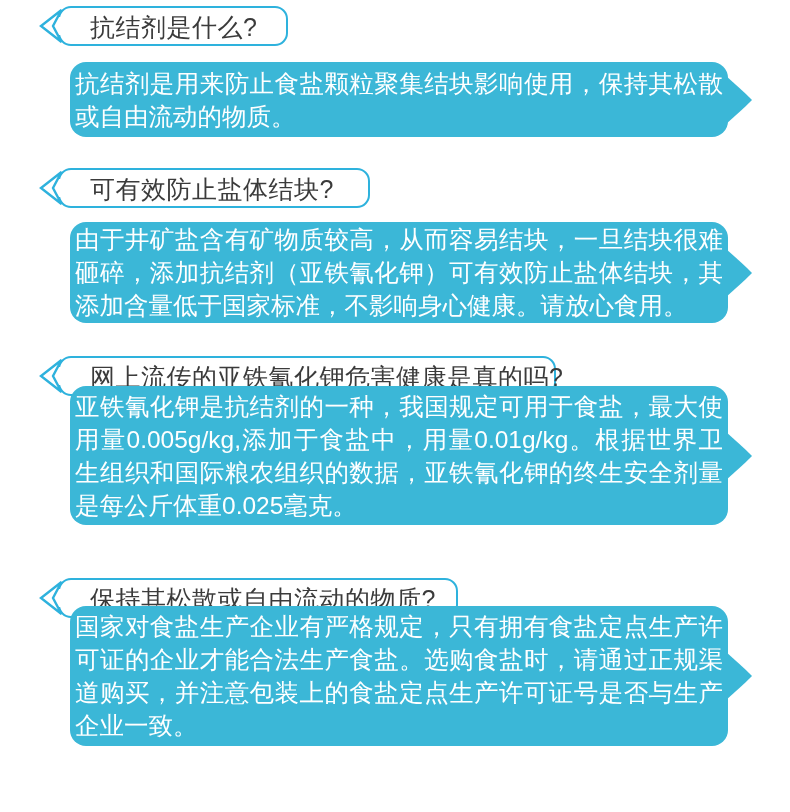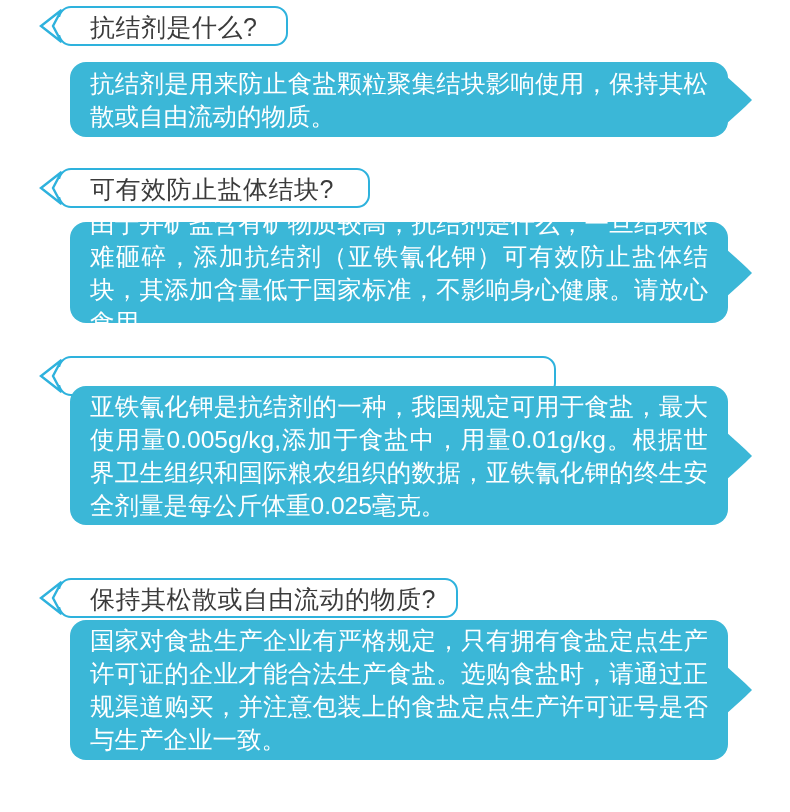--- a/index.html
+++ b/index.html
@@ -46,21 +46,21 @@
     transform:translateY(-50%);
     display:block;
   }
   
   .a-bubble{
     position:absolute;
     left:70px;width:658px;
     background:var(--bubble-fill);
     border-radius:16px;
     display:flex;align-items:center;
-    padding:0 20px;
+    padding:0 5px;
   }
   .a-text{
     font-size:24.5px;
     line-height:33px;
     color:var(--a-text);
     letter-spacing:0;
     text-align:justify;
   }
   .a-tail{
     position:absolute;
@@ -92,43 +92,44 @@
     <span class="q-tail-patch"></span>
     <svg class="q-tail" width="24" height="36" viewBox="0 0 24 36">
       <polygon points="22.5,2 2,18 22.5,34 14,18" fill="#ffffff" stroke="var(--bubble-border)" stroke-width="2.4" stroke-linejoin="miter"></polygon>
     </svg>
     <span class="q-text">可有效防止盐体结块?</span>
   </div>
   <div class="a-bubble" style="top:222px;height:101px;">
     <svg class="a-tail" width="28" height="52" viewBox="0 0 28 52">
       <path d="M0,1 C 9,9 19,18 27,26 C 19,34 9,43 0,51 Z" fill="var(--bubble-fill)"></path>
     </svg>
-    <p class="a-text">由于井矿盐含有矿物质较高，抗结剂是什么，一旦结块很难砸碎，添加抗结剂（亚铁氰化钾）可有效防止盐体结块，其添加含量低于国家标准，不影响身心健康。请放心食用。</p>
+    <p class="a-text">由于井矿盐含有矿物质较高，从而容易结块，一旦结块很难砸碎，添加抗结剂（亚铁氰化钾）可有效防止盐体结块，其添加含量低于国家标准，不影响身心健康。请放心食用。</p>
   </div>
 
   <div class="q-bubble" style="top:356px;width:498px;">
     <span class="q-tail-patch"></span>
     <svg class="q-tail" width="24" height="36" viewBox="0 0 24 36">
       <polygon points="22.5,2 2,18 22.5,34 14,18" fill="#ffffff" stroke="var(--bubble-border)" stroke-width="2.4" stroke-linejoin="miter"></polygon>
     </svg>
+    <span class="q-text">网上流传的亚铁氰化钾危害健康是真的吗?</span>
   </div>
   <div class="a-bubble" style="top:386px;height:139px;">
     <svg class="a-tail" width="28" height="52" viewBox="0 0 28 52">
       <path d="M0,1 C 9,9 19,18 27,26 C 19,34 9,43 0,51 Z" fill="var(--bubble-fill)"></path>
     </svg>
     <p class="a-text">亚铁氰化钾是抗结剂的一种，我国规定可用于食盐，最大使用量0.005g/kg,添加于食盐中，用量0.01g/kg。根据世界卫生组织和国际粮农组织的数据，亚铁氰化钾的终生安全剂量是每公斤体重0.025毫克。</p>
   </div>
 
   <div class="q-bubble" style="top:578px;width:400px;">
     <span class="q-tail-patch"></span>
     <svg class="q-tail" width="24" height="36" viewBox="0 0 24 36">
       <polygon points="22.5,2 2,18 22.5,34 14,18" fill="#ffffff" stroke="var(--bubble-border)" stroke-width="2.4" stroke-linejoin="miter"></polygon>
     </svg>
     <span class="q-text">保持其松散或自由流动的物质?</span>
   </div>
-  <div class="a-bubble" style="top:620px;height:140px;">
+  <div class="a-bubble" style="top:606px;height:140px;">
     <svg class="a-tail" width="28" height="52" viewBox="0 0 28 52">
       <path d="M0,1 C 9,9 19,18 27,26 C 19,34 9,43 0,51 Z" fill="var(--bubble-fill)"></path>
     </svg>
     <p class="a-text">国家对食盐生产企业有严格规定，只有拥有食盐定点生产许可证的企业才能合法生产食盐。选购食盐时，请通过正规渠道购买，并注意包装上的食盐定点生产许可证号是否与生产企业一致。</p>
   </div>
 
 </div>
 
 </body></html>

